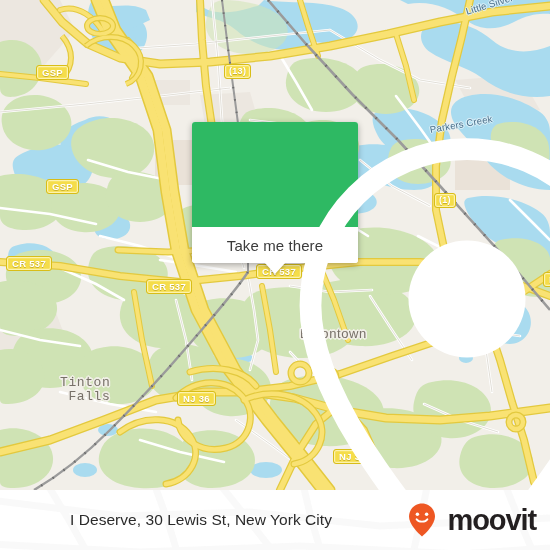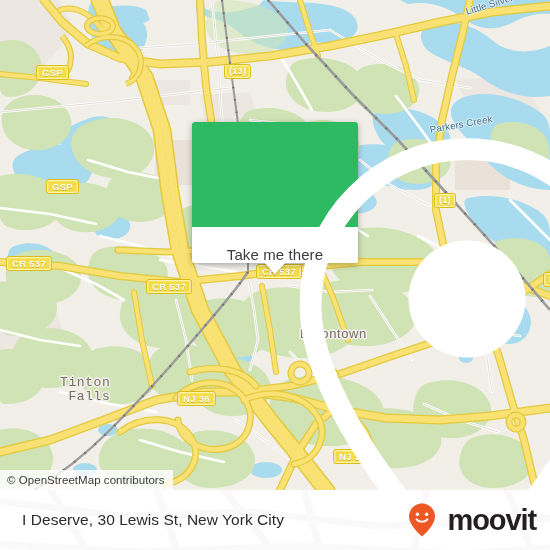--- a/index.html
+++ b/index.html
@@ -74,21 +74,21 @@
   .callout-top{
     background:#2eb963;
     height:105px;
     border-radius:3px 3px 0 0;
     display:flex;align-items:center;justify-content:center;
   }
   .callout-bottom{
     background:#ffffff;
     height:36px;
     border-radius:0 0 3px 3px;
-    display:flex;align-items:flex-end;justify-content:center;
+    display:flex;align-items:center;justify-content:center;
     position:relative;
   }
   .callout-label{
     color:#3b3b3b;
     font-size:15px;
     letter-spacing:.1px;
   }
   .callout-arrow{
     position:absolute;
     left:50%;bottom:-11px;
@@ -119,20 +119,21 @@
     background:#ffffff;
     overflow:hidden;
   }
   .footer-wm{position:absolute;left:0;top:-8px;width:550px;height:76px;opacity:.35;}
   .footer-inner{
     position:relative;
     display:flex;align-items:center;justify-content:space-between;
     height:60px;
     padding:0 14px 0 22px;
     box-sizing:border-box;
+    margin-left:48px;
   }
   .footer-title{
     color:#2b2b2b;
     font-size:15.5px;
     letter-spacing:.05px;
     white-space:nowrap;
   }
   .brand{display:flex;align-items:center;gap:10px;}
   .brand-word{
     color:#231f20;
@@ -428,21 +429,20 @@
           <path d="M30 4 C17.3 4 7 14.3 7 27 C7 41 22 58 30 68 C38 58 53 41 53 27 C53 14.3 42.7 4 30 4 Z" fill="none" stroke="#ffffff" stroke-width="3.2" stroke-linejoin="round"></path>
           <circle cx="30" cy="26" r="8.6" fill="#ffffff"></circle>
         </svg>
       </div>
       <div class="callout-bottom">
         <span class="callout-label">Take me there</span>
         <span class="callout-arrow"></span>
       </div>
     </div>
 
-    <div class="attrib">© OpenStreetMap contributors</div>
   </div>
 
   <div class="footer">
     <svg class="footer-wm" viewBox="0 0 550 76">
       <g stroke="#eeeeee" stroke-width="7" fill="none">
         <path d="M-10 18 L120 34 L250 30 L380 44 L550 36"></path>
         <path d="M40 -10 L70 40 L96 86"></path>
         <path d="M150 -10 L168 40 L182 86"></path>
         <path d="M300 -10 L312 40 L326 86"></path>
         <path d="M430 -10 L420 40 L410 86"></path>

